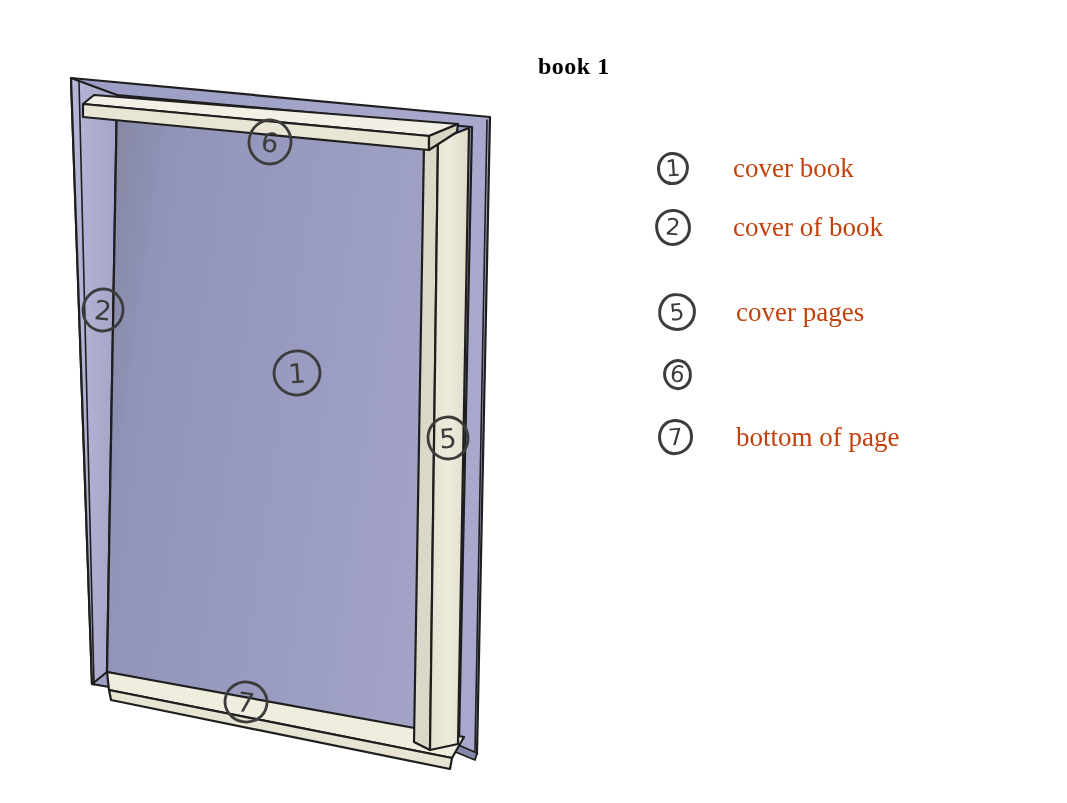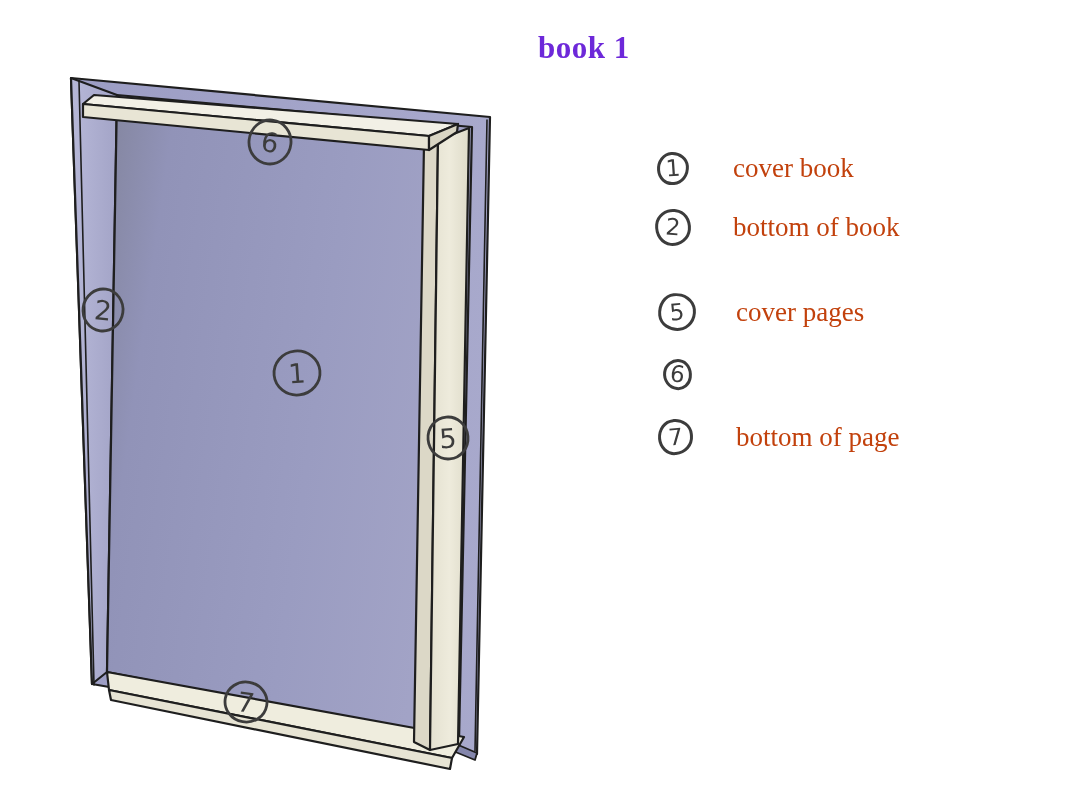--- a/index.html
+++ b/index.html
@@ -5,24 +5,24 @@
   html,body{margin:0;padding:0;background:#ffffff;}
   .page{
     position:relative;
     width:1067px;height:803px;
     background:#ffffff;
     font-family:"Liberation Serif", serif;
     overflow:hidden;
   }
   .title{
     position:absolute;
-    left:538px;top:30px;
-    font-size:31px;
+    left:538px;top:53px;
+    font-size:24px;
     font-weight:bold;
-    color:#6d28d9;
+    color:#000000;
     letter-spacing:0.5px;
   }
   .book-svg{position:absolute;left:0;top:0;}
   .legend{position:absolute;left:0;top:0;width:1067px;height:803px;}
   .legend-row{position:absolute;display:flex;align-items:center;}
   .lcircle{
     box-sizing:border-box;
     display:flex;align-items:center;justify-content:center;
     border:3px solid #3c3c3c;
     color:#3c3c3c;
@@ -118,21 +118,21 @@
       <div class="lcircle c32">
         <span>1</span>
       </div>
       <div class="llabel" style="margin-left:44px;">cover book</div>
     </div>
 
     <div class="legend-row" style="left:655px;top:209px;">
       <div class="lcircle c36">
         <span>2</span>
       </div>
-      <div class="llabel" style="margin-left:42px;">bottom of book</div>
+      <div class="llabel" style="margin-left:42px;">cover of book</div>
     </div>
 
     <div class="legend-row" style="left:658px;top:293px;">
       <div class="lcircle c38">
         <span>5</span>
       </div>
       <div class="llabel" style="margin-left:40px;">cover pages</div>
     </div>
 
     <div class="legend-row" style="left:663px;top:359px;">

